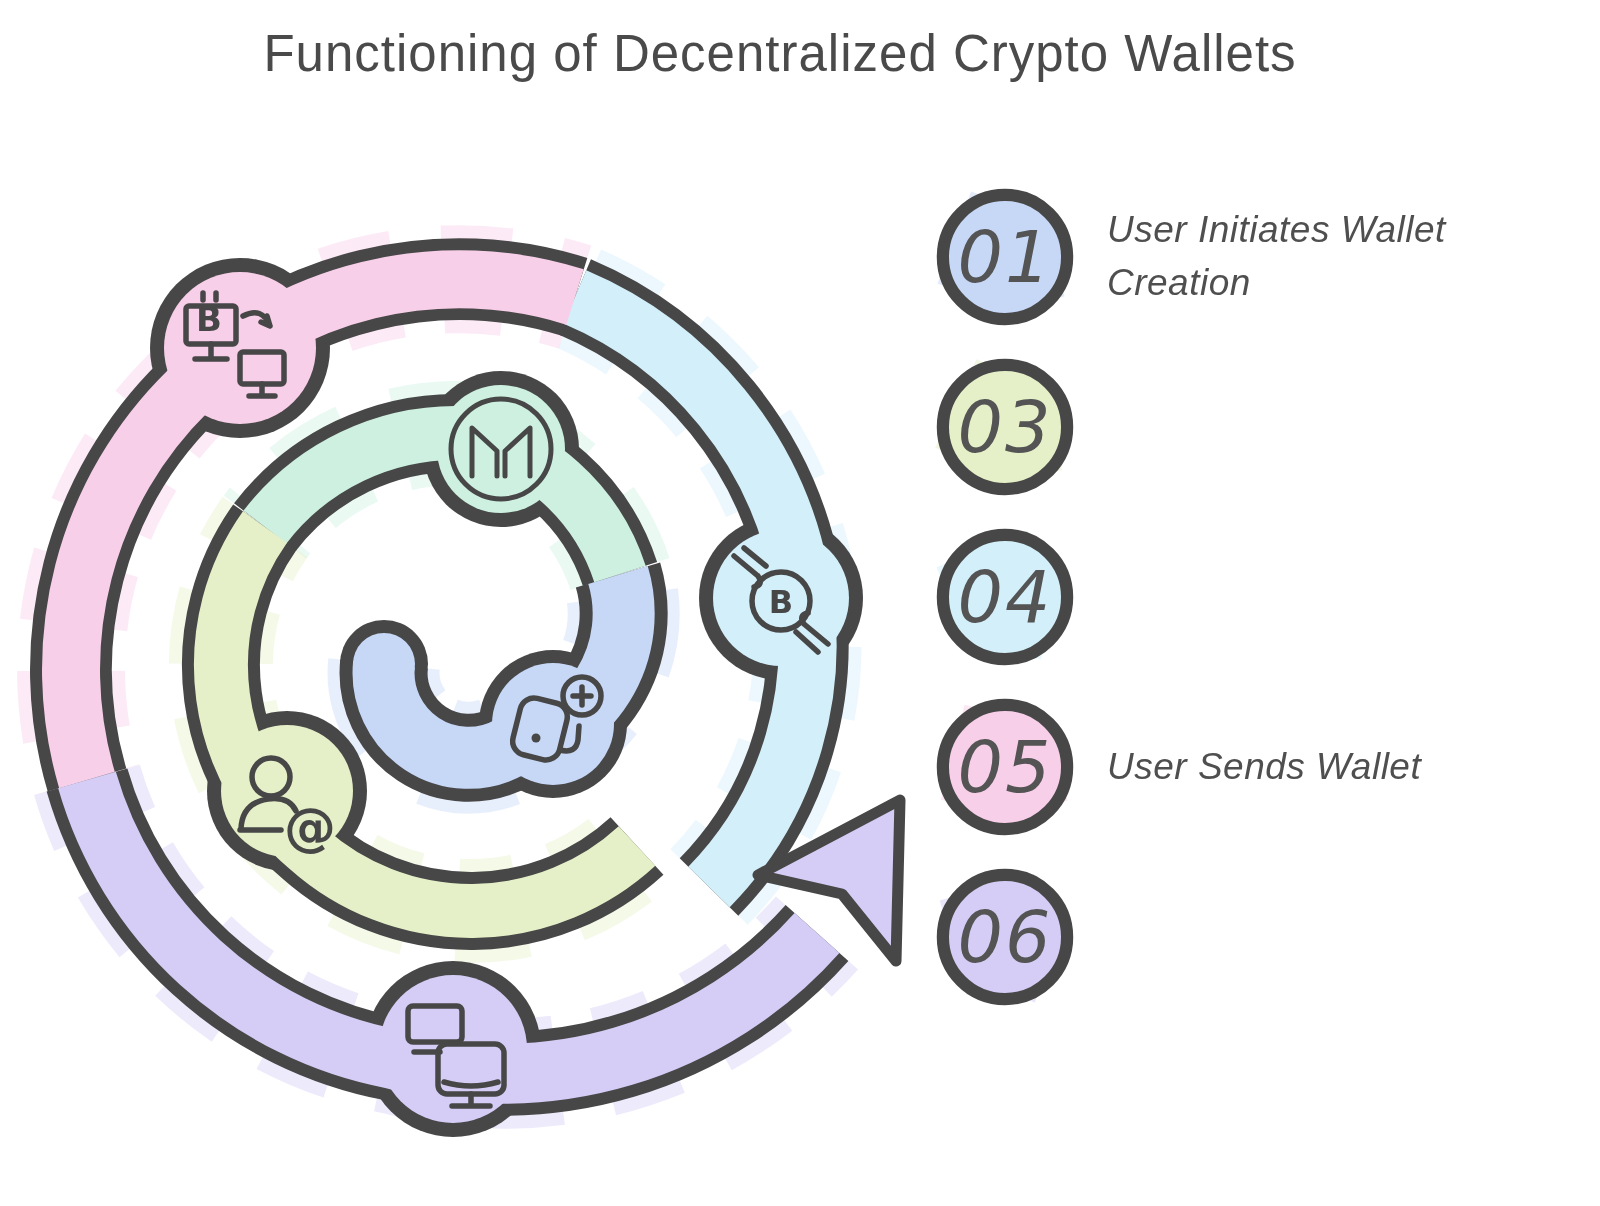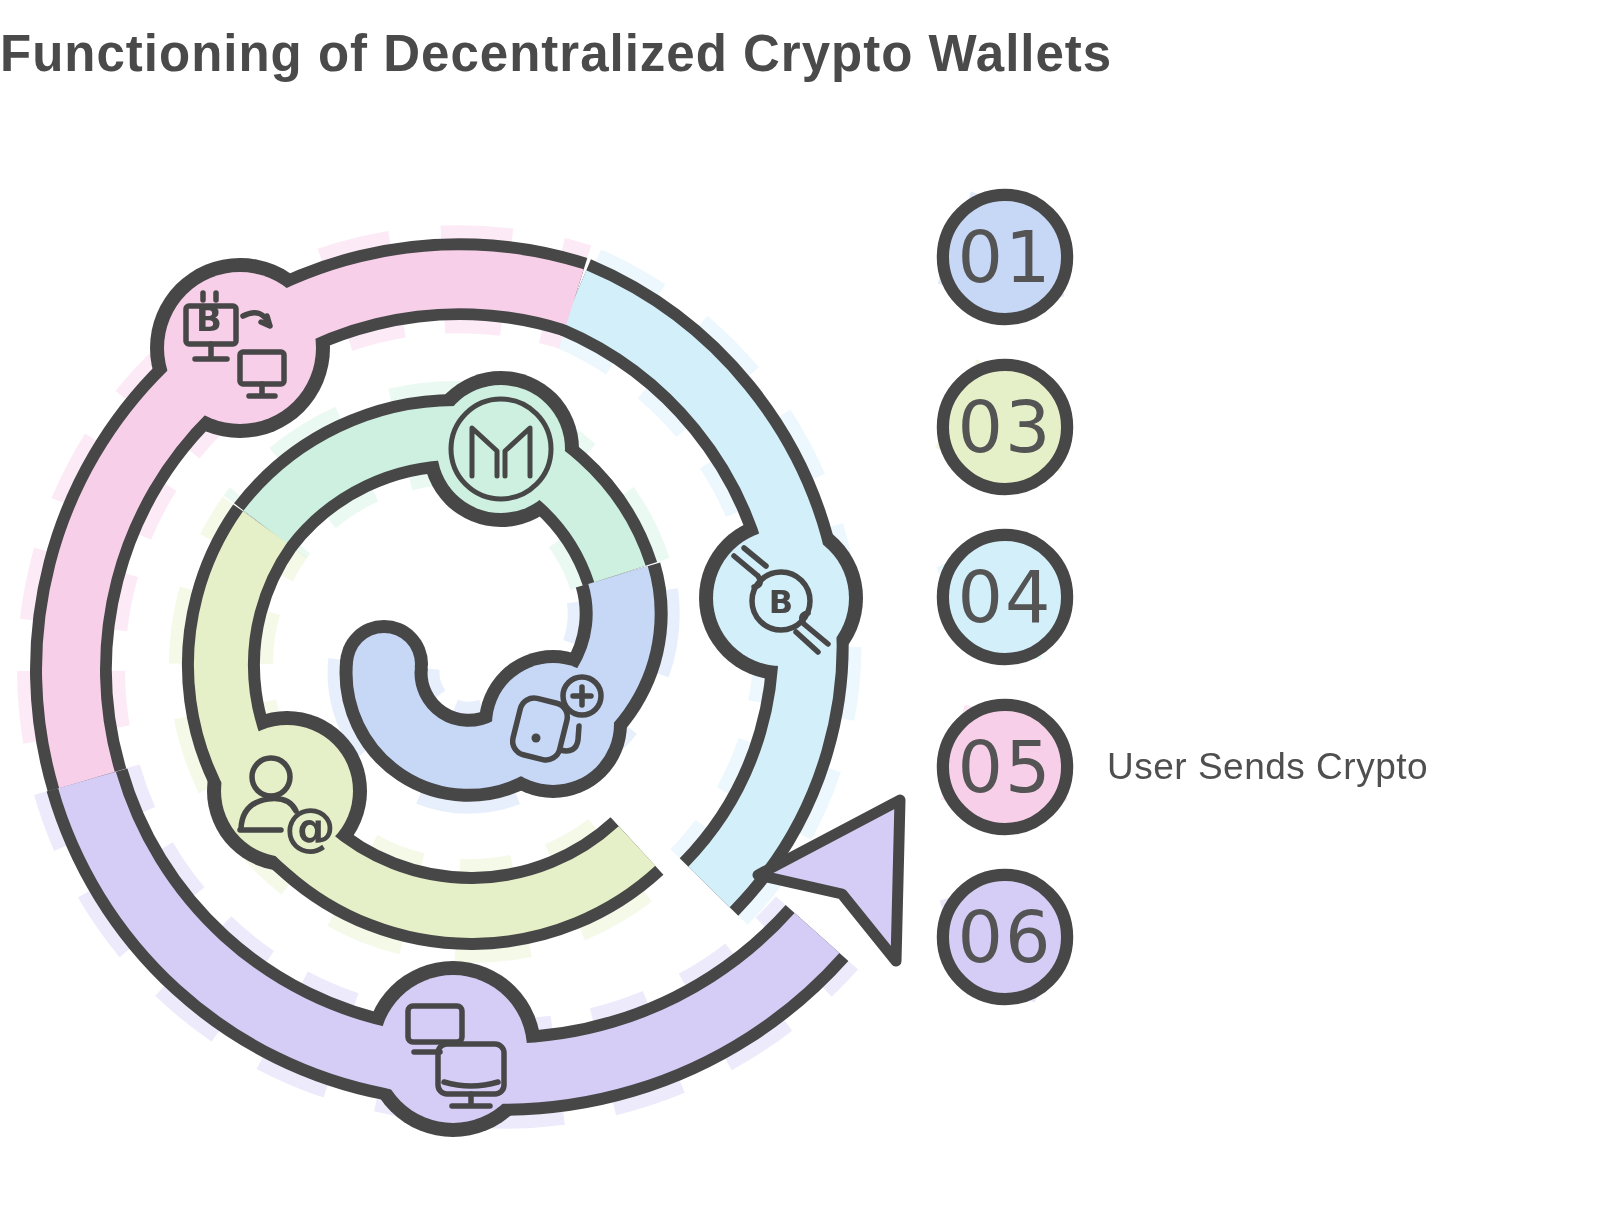--- a/index.html
+++ b/index.html
@@ -2,34 +2,34 @@
 <html><head>
 <meta charset="utf-8">
 <style>
   html,body { margin:0; padding:0; background:#ffffff; }
   .page {
     position:relative; width:1600px; height:1206px; background:#ffffff;
     font-family:"Liberation Sans", sans-serif; overflow:hidden;
   }
   .title {
     position:absolute; top:24px; left:0; right:40px; margin:0;
-    font-size:51px; font-weight:bold; letter-spacing:1px;
+    text-align:center; font-size:51px; font-weight:normal; letter-spacing:1px;
     color:#4a4a4a;
   }
   .spiral-svg { position:absolute; left:0; top:0; }
   .halo { fill:none; opacity:0.42; }
   .band-dark { fill:none; stroke:#474747; }
   .band-fill { fill:none; }
   .ring { fill:none; stroke:#474747; stroke-width:13px; }
   .ico { stroke:#474747; stroke-width:5.5px; fill:none; stroke-linecap:round; stroke-linejoin:round; }
   .ico-thin { stroke:#474747; stroke-width:5px; fill:none; stroke-linecap:round; stroke-linejoin:round; }
   .ico-fill { fill:#474747; stroke:none; }
   .ico-txt { fill:#474747; stroke:none; font-family:"DejaVu Sans", sans-serif; font-weight:bold; }
   .legend { position:absolute; left:925px; top:172px; width:620px; }
-  .legend-item { display:flex; align-items:center; height:170px; }
+  .legend-item { display:flex; align-items:center; height:170px;font-style:italic; }
   .badge-wrap { width:160px; height:160px; flex:0 0 160px; }
   .badge-num {
     font-family:"DejaVu Sans", sans-serif; font-size:76px; font-weight:400;
     fill:#545454; letter-spacing:2px;
   }
   .legend-label {
     margin-left:22px; width:460px; font-size:37px; line-height:1.42;
     color:#4f4f4f; letter-spacing:0.5px;
   }
 </style>
@@ -141,20 +141,21 @@
   <div class="legend">
 
     <div class="legend-item">
       <svg class="badge-wrap" viewBox="0 0 170 170">
         <rect x="28" y="30" width="104" height="104" opacity="0.5" transform="rotate(20 80 82)" fill="#c7d8f7"></rect>
         <rect x="42" y="44" width="96" height="96" opacity="0.5" transform="rotate(-14 90 92)" fill="#c7d8f7"></rect>
         <circle cx="85" cy="85" r="60" fill="#c7d8f7"></circle>
         <circle class="ring" cx="85" cy="85" r="66"></circle>
         <text class="badge-num" x="85" y="112" text-anchor="middle">01</text>
       </svg>
+      <div class="legend-label">User Initiates Wallet Creation</div>
     </div>
 
 
     <div class="legend-item">
       <svg class="badge-wrap" viewBox="0 0 170 170">
         <rect x="28" y="30" width="104" height="104" opacity="0.5" transform="rotate(25 80 82)" fill="#e5f0c8"></rect>
         <rect x="42" y="44" width="96" height="96" opacity="0.5" transform="rotate(-10 90 92)" fill="#e5f0c8"></rect>
         <circle cx="85" cy="85" r="60" fill="#e5f0c8"></circle>
         <circle class="ring" cx="85" cy="85" r="66"></circle>
         <text class="badge-num" x="85" y="112" text-anchor="middle">03</text>
@@ -172,21 +173,21 @@
     </div>
 
     <div class="legend-item">
       <svg class="badge-wrap" viewBox="0 0 170 170">
         <rect x="28" y="30" width="104" height="104" opacity="0.5" transform="rotate(14 80 82)" fill="#f8cfe9"></rect>
         <rect x="42" y="44" width="96" height="96" opacity="0.5" transform="rotate(-20 90 92)" fill="#f8cfe9"></rect>
         <circle cx="85" cy="85" r="60" fill="#f8cfe9"></circle>
         <circle class="ring" cx="85" cy="85" r="66"></circle>
         <text class="badge-num" x="85" y="112" text-anchor="middle">05</text>
       </svg>
-      <div class="legend-label">User Sends Crypto</div>
+      <div class="legend-label">User Sends Wallet</div>
     </div>
 
     <div class="legend-item">
       <svg class="badge-wrap" viewBox="0 0 170 170">
         <rect x="28" y="30" width="104" height="104" opacity="0.5" transform="rotate(-16 80 82)" fill="#d5cdf5"></rect>
         <rect x="42" y="44" width="96" height="96" opacity="0.5" transform="rotate(22 90 92)" fill="#d5cdf5"></rect>
         <circle cx="85" cy="85" r="60" fill="#d5cdf5"></circle>
         <circle class="ring" cx="85" cy="85" r="66"></circle>
         <text class="badge-num" x="85" y="112" text-anchor="middle">06</text>
       </svg>

